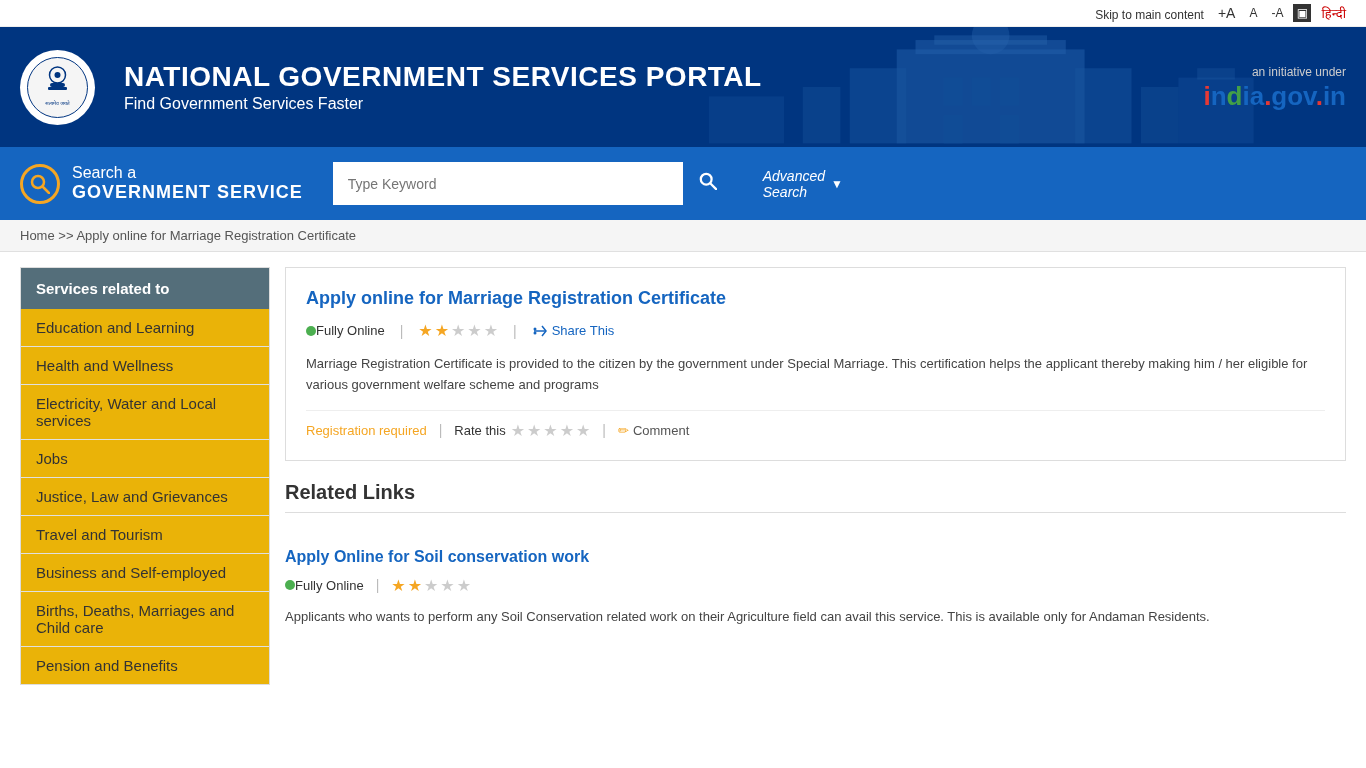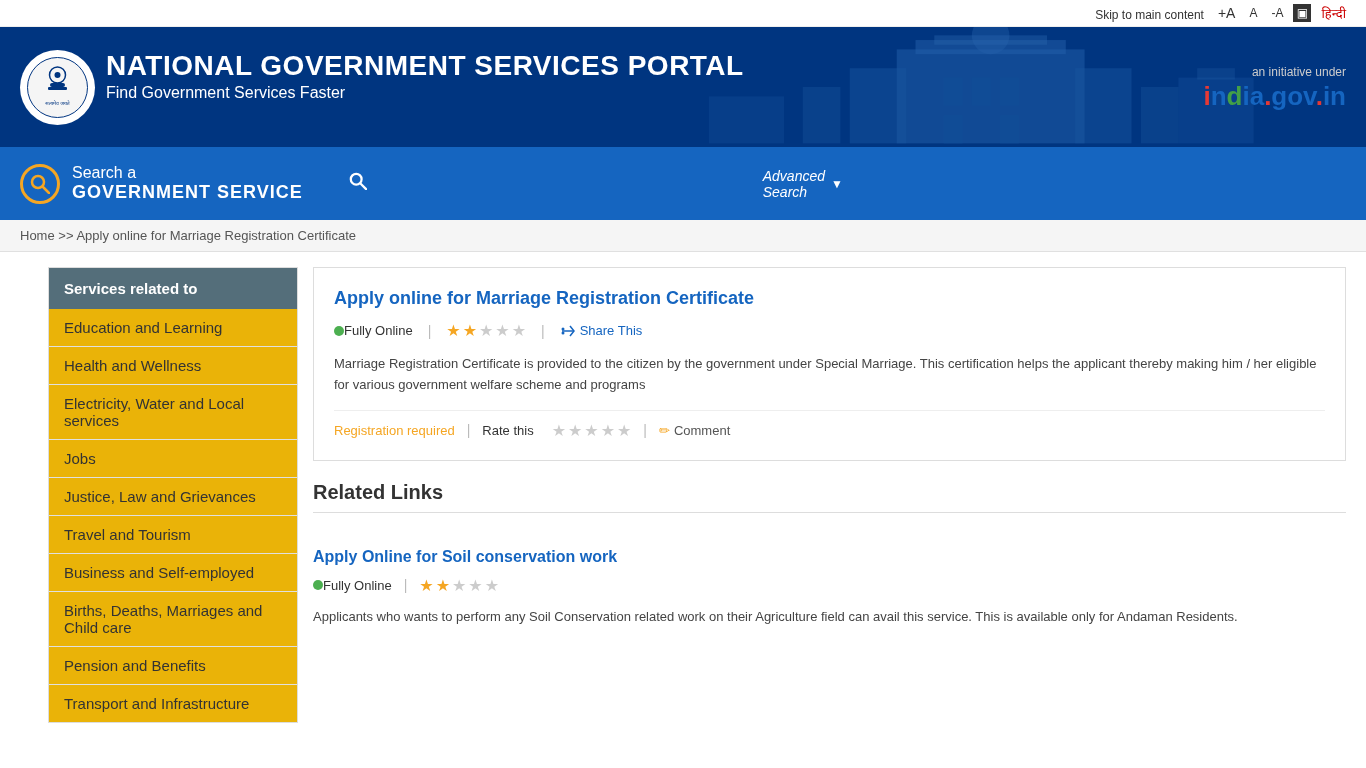--- a/index.html
+++ b/index.html
@@ -41,21 +41,22 @@
       display: flex;
       align-items: center;
       justify-content: space-between;
       padding: 10px 20px;
       min-height: 120px;
       position: relative;
       overflow: hidden;
     }
     .header-left {
       display: flex;
-      gap: 11px;
+      align-items: center;
+      gap: 29px;
       z-index: 1;
     }
     .logo-circle {
       width: 75px;
       height: 75px;
       background: #fff;
       border-radius: 50%;
       display: flex;
       align-items: center;
       justify-content: center;
@@ -164,21 +165,20 @@
       border-bottom: 1px solid #e0e0e0;
     }
     .breadcrumb a { color: #555; text-decoration: none; }
 
     
     .main-layout {
       display: flex;
       padding: 15px 20px;
       gap: 15px;
       align-items: flex-start;
-      margin-left: 28px;
     }
 
     
     .sidebar {
       width: 250px;
       flex-shrink: 0;
       border: 1px solid #ddd;
     }
     .sidebar-header {
       background: #546e7a;
@@ -262,21 +262,21 @@
       padding-top: 10px;
       border-top: 1px solid #eee;
     }
     .reg-required {
       color: #f5a623;
       font-size: 13px;
     }
     .rate-section {
       display: flex;
       align-items: center;
-      gap: 18px;
+      gap: 5px;
       font-size: 13px;
     }
     .rate-stars { display: flex; gap: 2px; }
     .rate-star { color: #ccc; font-size: 16px; }
     .comment-link {
       display: flex;
       align-items: center;
       gap: 4px;
       color: #555;
       cursor: pointer;
@@ -424,20 +424,21 @@
         <line x1="13" y1="13" x2="19" y2="19" stroke="#f5a623" stroke-width="2.5" stroke-linecap="round"></line>
       </svg>
     </div>
     <div class="search-label-text">
       <div class="line1">Search a</div>
       <div class="line2">GOVERNMENT SERVICE</div>
     </div>
   </div>
 
   <div class="search-input-wrap">
+    <input class="search-input" type="text" placeholder="Type Keyword" style="">
     <button class="search-btn">
       <svg width="18" height="18" viewBox="0 0 20 20" fill="none" xmlns="http://www.w3.org/2000/svg">
         <circle cx="8" cy="8" r="6" stroke="#fff" stroke-width="2.5"></circle>
         <line x1="13" y1="13" x2="19" y2="19" stroke="#fff" stroke-width="2.5" stroke-linecap="round"></line>
       </svg>
     </button>
   </div>
 
   <div class="advanced-search">
     <div>
@@ -460,21 +461,20 @@
     <div class="sidebar-header">Services related to</div>
     <div class="sidebar-item">Education and Learning</div>
     <div class="sidebar-item">Health and Wellness</div>
     <div class="sidebar-item">Electricity, Water and Local services</div>
     <div class="sidebar-item">Jobs</div>
     <div class="sidebar-item">Justice, Law and Grievances</div>
     <div class="sidebar-item">Travel and Tourism</div>
     <div class="sidebar-item">Business and Self-employed</div>
     <div class="sidebar-item">Births, Deaths, Marriages and Child care</div>
     <div class="sidebar-item">Pension and Benefits</div>
-    <div class="sidebar-item">Transport and Infrastructure</div>
   </div>
 
   <div class="content-area">
 
     <div class="service-card">
       <div class="service-title">Apply online for Marriage Registration Certificate</div>
 
       <div class="service-meta">
         <div class="fully-online">
           <span class="green-dot"></span>

